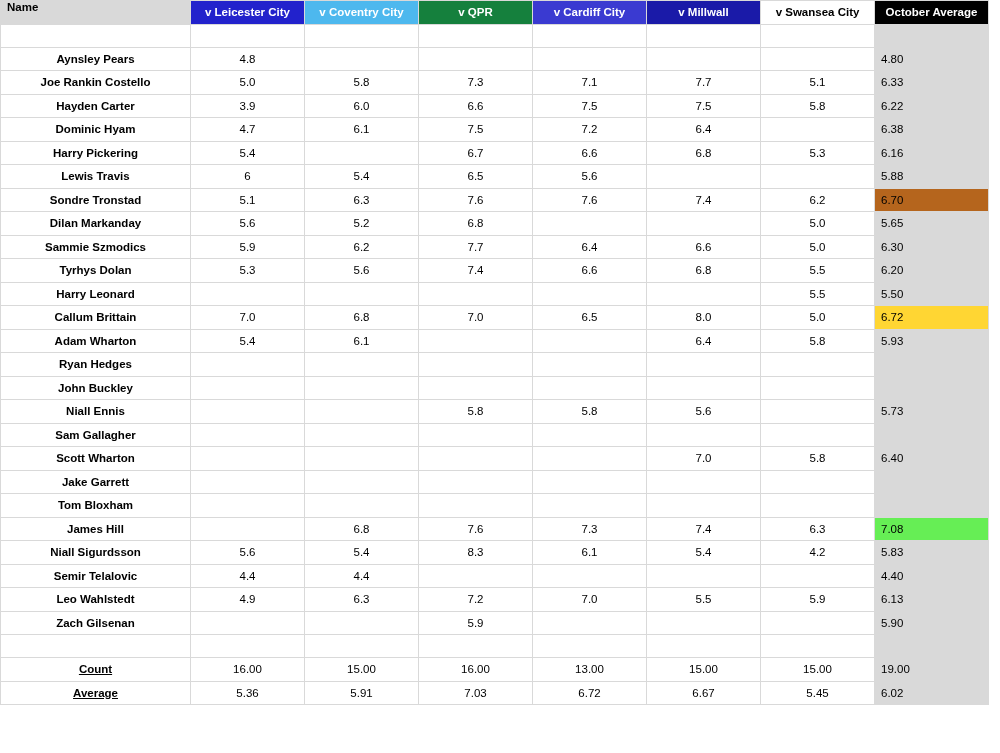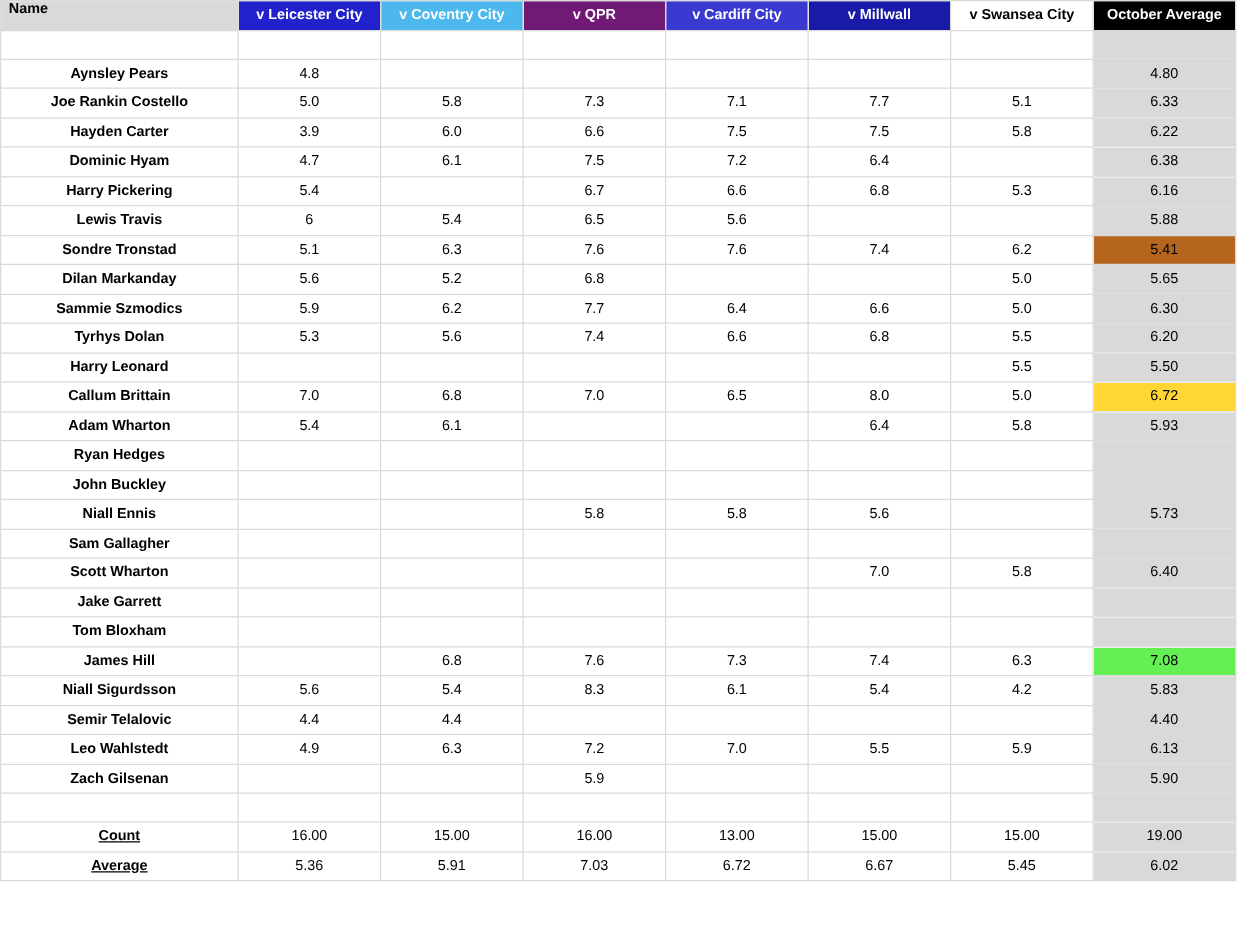--- a/index.html
+++ b/index.html
@@ -45,38 +45,38 @@
   th.h-name {
     background: #d9d9d9;
     color: #000;
     text-align: left;
     padding-left: 8px;
     vertical-align: top;
     padding-top: 6px;
   }
   th.h-leicester { background: #2222cc; color: #ffffff; }
   th.h-coventry  { background: #4db8ee; color: #ffffff; }
-  th.h-qpr       { background: #701a75; color: #ffffff; }
+  th.h-qpr       { background: #15803d; color: #ffffff; }
   th.h-cardiff   { background: #3a3ad1; color: #ffffff; }
   th.h-millwall  { background: #1a1aa8; color: #ffffff; text-align: center; }
   th.h-swansea   { background: #ffffff; color: #000000; }
   th.h-avg       { background: #000000; color: #ffffff; }
 
   td.name {
     text-align: center;
     font-weight: bold;
     background: #ffffff;
     padding-left: 8px;
   }
   td.val {
     text-align: center;
     background: #ffffff;
   }
   td.avg {
-    text-align: center;
+    text-align: left;
     background: #d9d9d9;
   }
   tr.spacer td { background: #ffffff; height: 23px; }
   tr.spacer td.avg { background: #d9d9d9; }
 
   tr.summary td.name { font-weight: bold; text-decoration: underline; }
   tr.summary td.val { background: #ffffff; }
   tr.summary td.avg { background: #d9d9d9; }
 
   .hl-brown  { background: #b5651d !important; color:#000; }
@@ -182,21 +182,21 @@
           <td class="avg">5.88</td>
         </tr>
         <tr>
           <td class="name">Sondre Tronstad</td>
           <td class="val">5.1</td>
           <td class="val">6.3</td>
           <td class="val">7.6</td>
           <td class="val">7.6</td>
           <td class="val">7.4</td>
           <td class="val">6.2</td>
-          <td class="avg hl-brown">5.41</td>
+          <td class="avg hl-brown">6.70</td>
         </tr>
         <tr>
           <td class="name">Dilan Markanday</td>
           <td class="val">5.6</td>
           <td class="val">5.2</td>
           <td class="val">6.8</td>
           <td class="val"></td>
           <td class="val"></td>
           <td class="val">5.0</td>
           <td class="avg">5.65</td>

